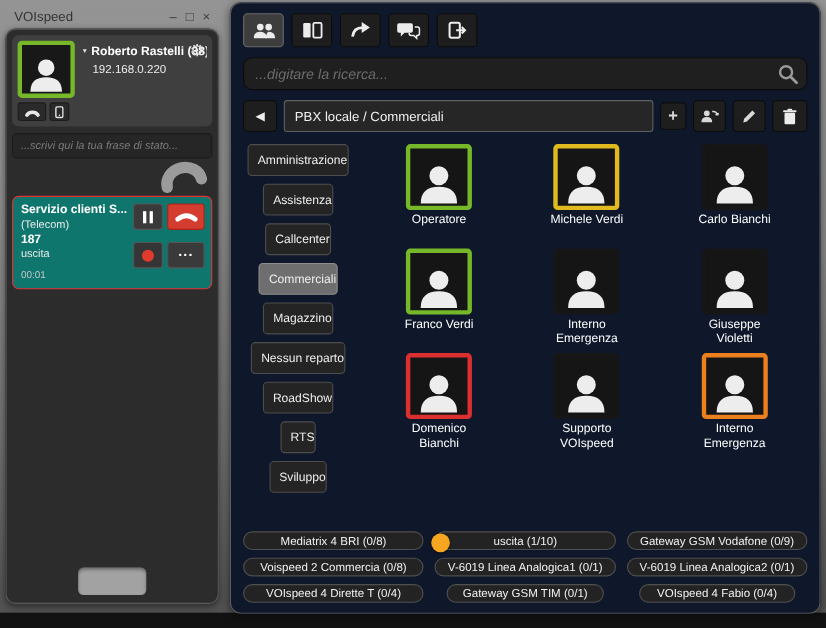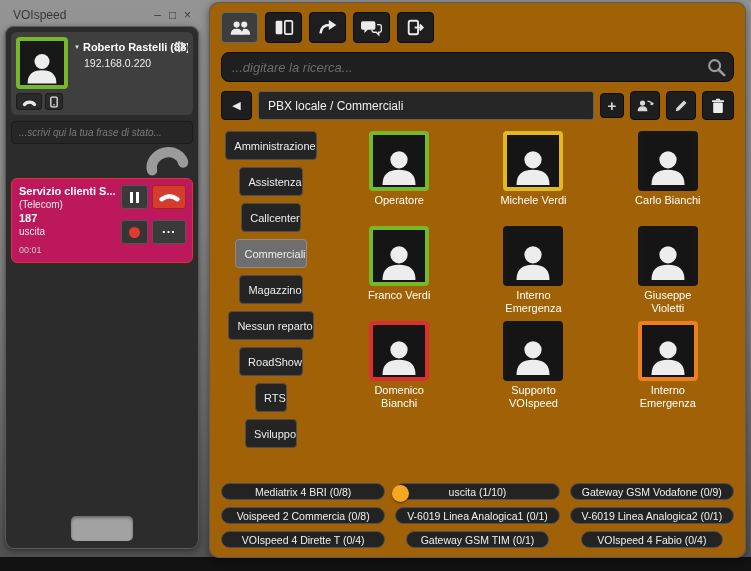--- a/index.html
+++ b/index.html
@@ -42,21 +42,21 @@
   .status-input {
     margin-top:6px; height:23px; width:100%;
     background:#262626; border:1px solid #1b1b1b; border-radius:4px;
     color:#cfcfcf; font-size:10px; font-style:italic; padding:0 7px;
     font-family:"Liberation Sans", sans-serif; outline:none;
   }
   .status-input::placeholder { color:#7b7b7b; font-style:italic; }
   .handset-row { position:relative; height:32px; }
   .big-handset { position:absolute; right:4px; top:0; width:46px; height:32px; transform:rotate(-14deg); }
   .call-panel {
-    border:1px solid #e03434; border-radius:6px; background:#be185d;
+    border:1px solid #e03434; border-radius:6px; background:#0f766e;
     padding:6px 6px 7px 7px; display:flex; gap:4px; margin-top:2px;
   }
   .call-info { flex:1; min-width:0; }
   .c-contact { font-size:11px; font-weight:bold; color:#fff; white-space:nowrap; overflow:hidden; }
   .c-line { font-size:10px; color:#eaeaea; margin-top:2px; }
   .c-number { font-size:11px; font-weight:bold; color:#fff; margin-top:2px; }
   .c-dir { font-size:10px; color:#eaeaea; margin-top:2px; }
   .c-dur { font-size:9px; color:#c8c8c8; margin-top:8px; }
   .call-btns { display:grid; grid-template-columns:27px 34px; grid-auto-rows:24px; column-gap:4px; row-gap:11px; align-content:start; }
   .cb { border-radius:3px; display:flex; align-items:center; justify-content:center; }
@@ -68,21 +68,21 @@
   .cb.more { background:#3a3a3a; border:1px solid #555; color:#fff; font-size:13px; font-weight:bold; letter-spacing:1px; padding-bottom:7px; }
   .drag-handle {
     position:absolute; bottom:8px; left:50%; transform:translateX(-50%);
     width:62px; height:25px; background:#a2a2a2; border-radius:5px;
     box-shadow: inset 0 2px 3px rgba(0,0,0,.35);
   }
 
   
   .rw {
     position:absolute; left:209px; top:2px; width:537px; height:556px;
-    background:#a16207; border-radius:10px; padding:10px 12px 10px 12px;
+    background:#0f172a; border-radius:10px; padding:10px 12px 10px 12px;
     box-shadow: inset 0 0 0 1px #5c5c5c, 0 2px 8px rgba(0,0,0,.45);
     display:flex; flex-direction:column;
   }
   .toolbar { display:flex; gap:7px; }
   .tb-btn {
     width:37px; height:31px; background:#1e1e1e; border:1px solid #0c0c0c; border-radius:4px;
     display:flex; align-items:center; justify-content:center;
   }
   .tb-btn.selected { background:#3d3d3d; border-color:#6a6a6a; }
   .searchbox { position:relative; margin-top:9px; }

